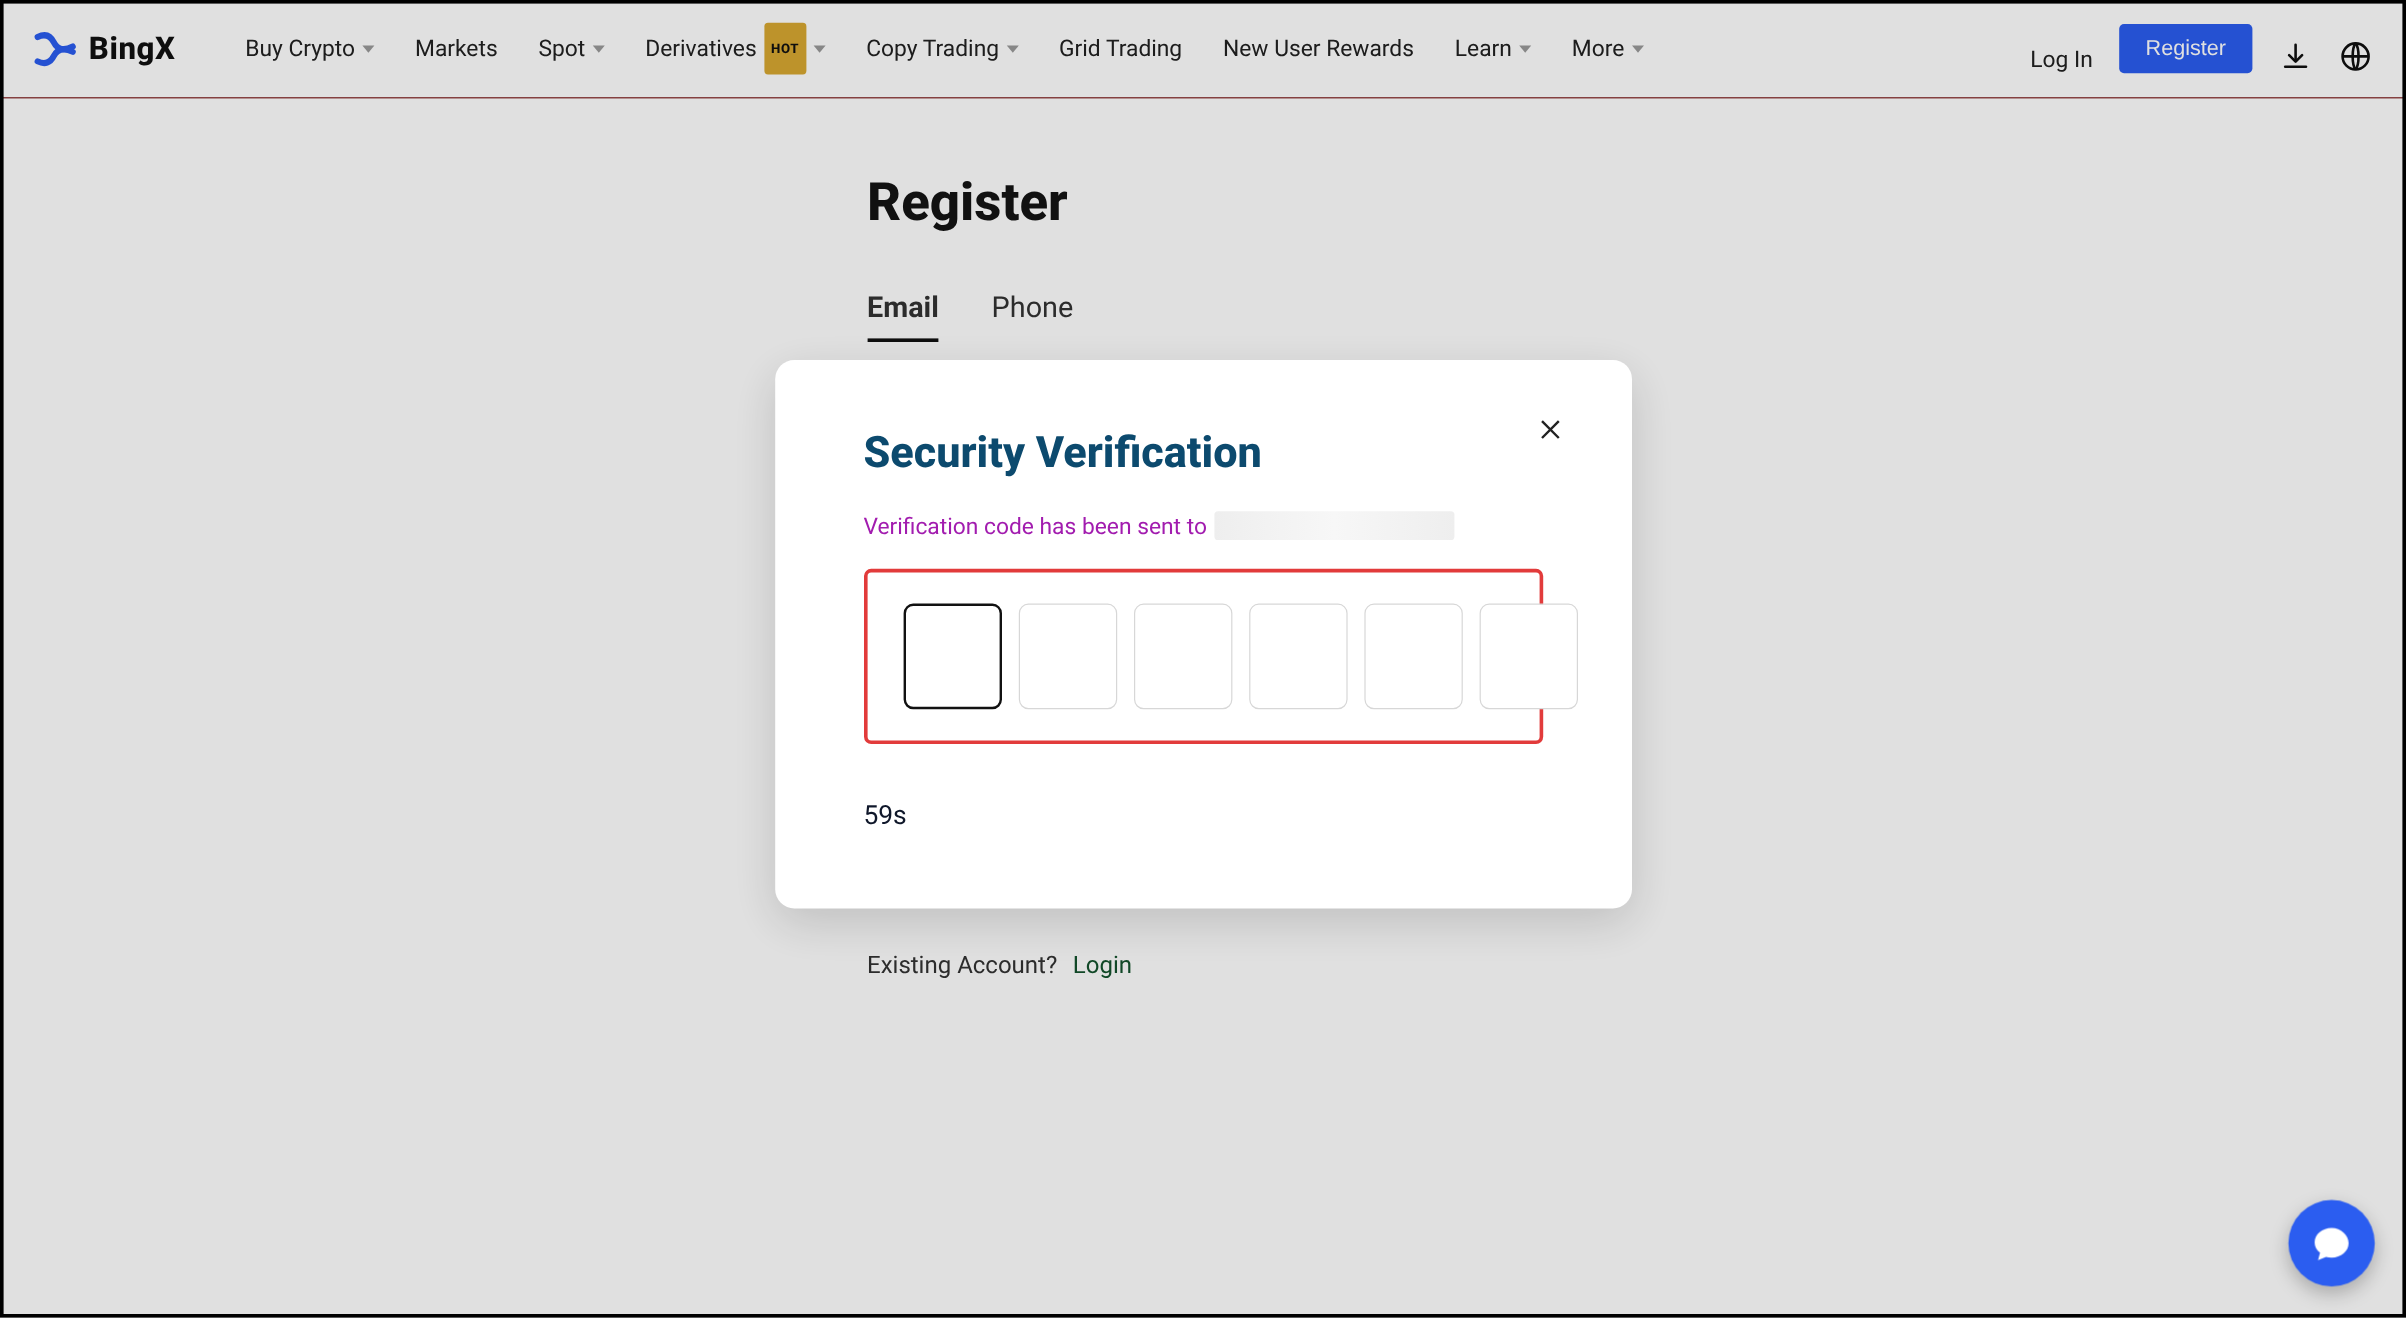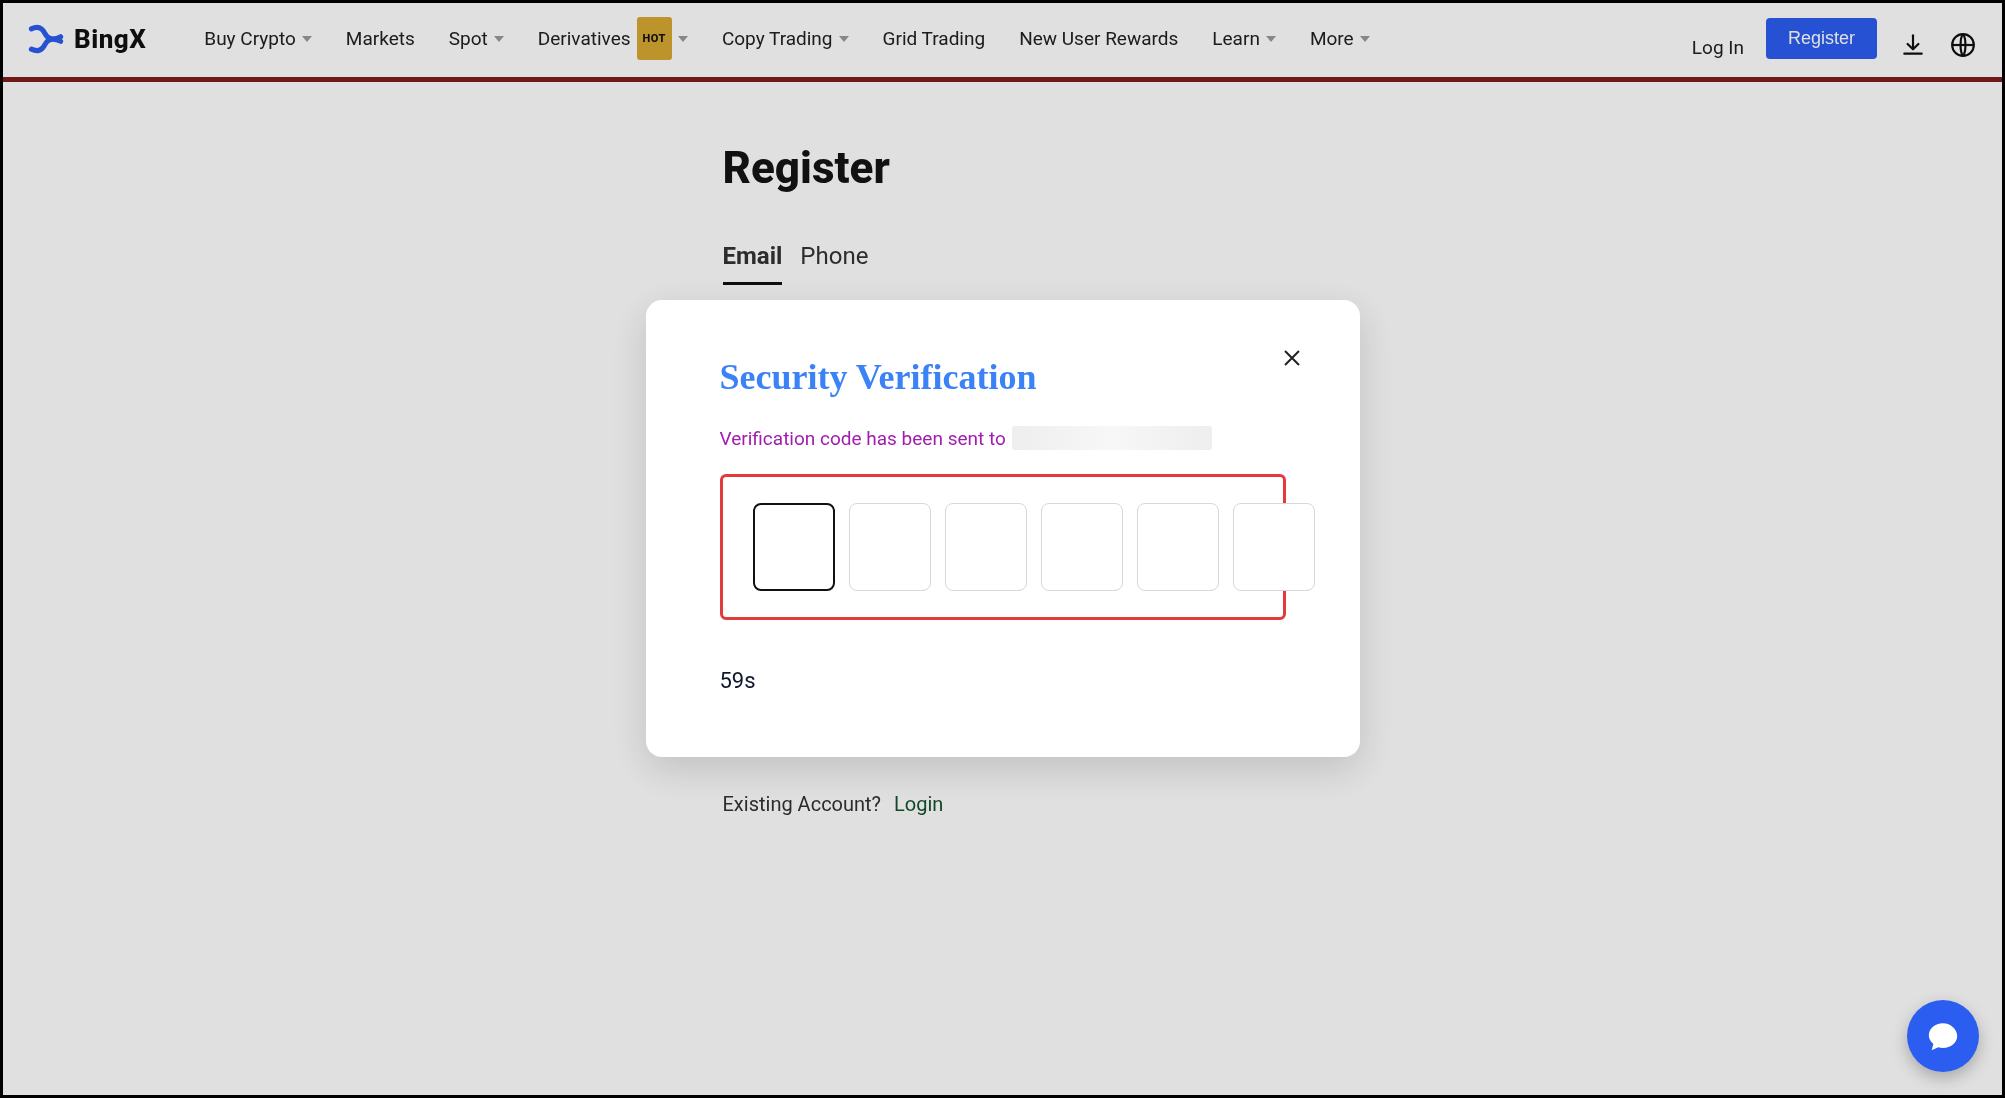--- a/index.html
+++ b/index.html
@@ -11,21 +11,21 @@
     content:"";
     position:fixed; inset:0;
     background: rgba(0,0,0,0.12);
     z-index: 5;
     pointer-events:none;
   }
 
   
   .navbar{
     height:82px;
-    border-bottom:5px solid #7f1d1d;
+    border-bottom:1px solid #7f1d1d;
     display:flex;
     align-items:center;
     padding: 0 28px 0 28px;
     gap: 18px;
     background:#fff;
   }
   .logo{
     display:flex; align-items:center; gap:10px;
     font-weight:800; font-size:26px; letter-spacing:0.5px;
     cursor:pointer;
@@ -52,21 +52,21 @@
   .icon-btn svg{ width:26px; height:26px; stroke:#111; }
 
   
   .page-body{
     width:100%;
     display:flex; justify-content:center;
     padding-top:60px;
   }
   .register-panel{ width:560px; }
   .page-title{ font-size:44px; font-weight:800; color:#141414; margin-bottom:48px; }
-  .tabs{ display:flex; gap:18px; margin-bottom:40px; }
+  .tabs{ display:flex; gap:44px; margin-bottom:40px; }
   .tab{ font-size:24px; color:#333; cursor:pointer; padding-bottom:12px; }
   .tab.active{ font-weight:700; border-bottom:3px solid #111; }
   .form-space{ height:210px; } 
 
   .primary-btn{
     width:100%; height:58px; border:none; border-radius:8px;
     background:#2b5df0; color:#fff; font-size:20px; cursor:pointer;
   }
 
   .or-row{
@@ -89,21 +89,21 @@
   .modal{
     position:fixed;
     left:50%; top:300px; transform:translateX(-50%);
     width:714px;
     background:#fff;
     border-radius:16px;
     padding:56px 74px 64px;
     z-index:10;
     box-shadow:0 12px 40px rgba(0,0,0,0.15);
   }
-  .modal-title{ font-size:36px; font-weight:800; color:#3b82f6;font-family:Liberation Serif, serif; }
+  .modal-title{ font-size:36px; font-weight:800; color:#0c4a6e; }
   .modal-close{
     position:absolute; top:46px; right:56px; cursor:pointer;
     width:24px; height:24px;
   }
   .modal-close svg{ width:24px; height:24px; stroke:#222; stroke-width:2; }
   .sent-row{ margin-top:28px; font-size:19px; color:#a21caf; display:flex; align-items:center; gap:6px;}
   .blurred{
     display:inline-block; width:200px; height:24px;
     background: linear-gradient(90deg,#eee,#f7f7f7,#eee);
     border-radius:3px;

